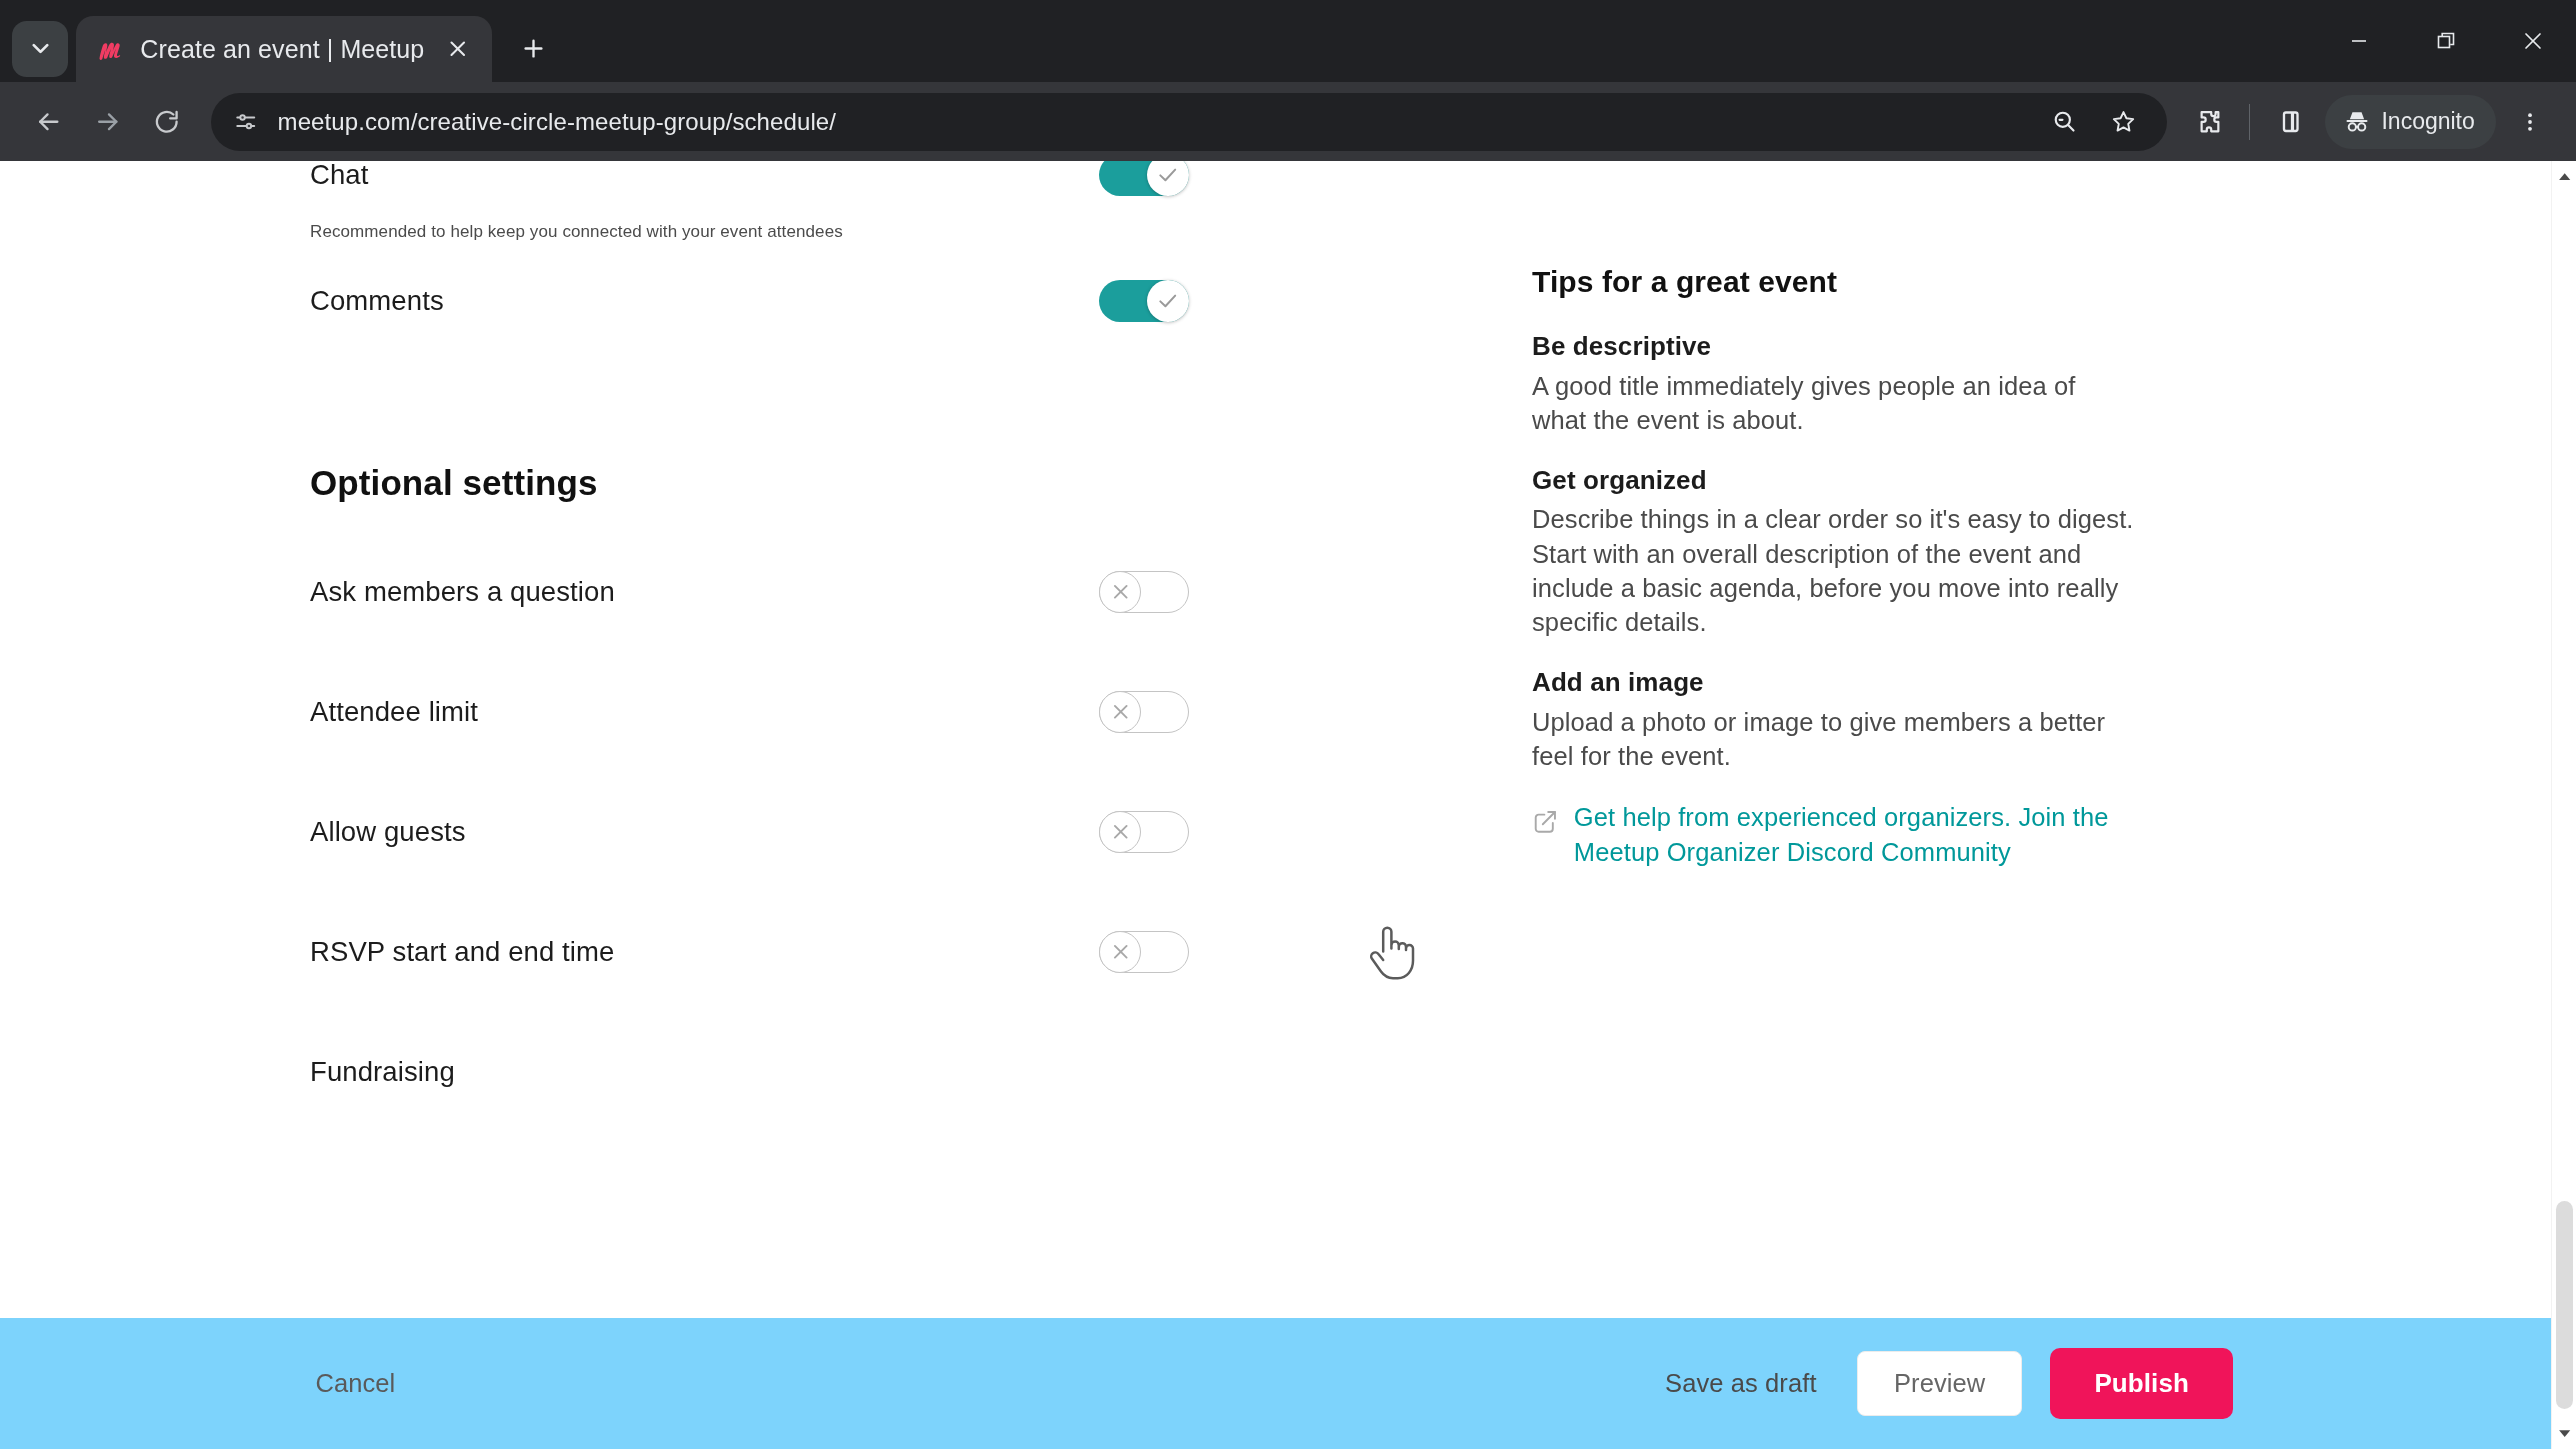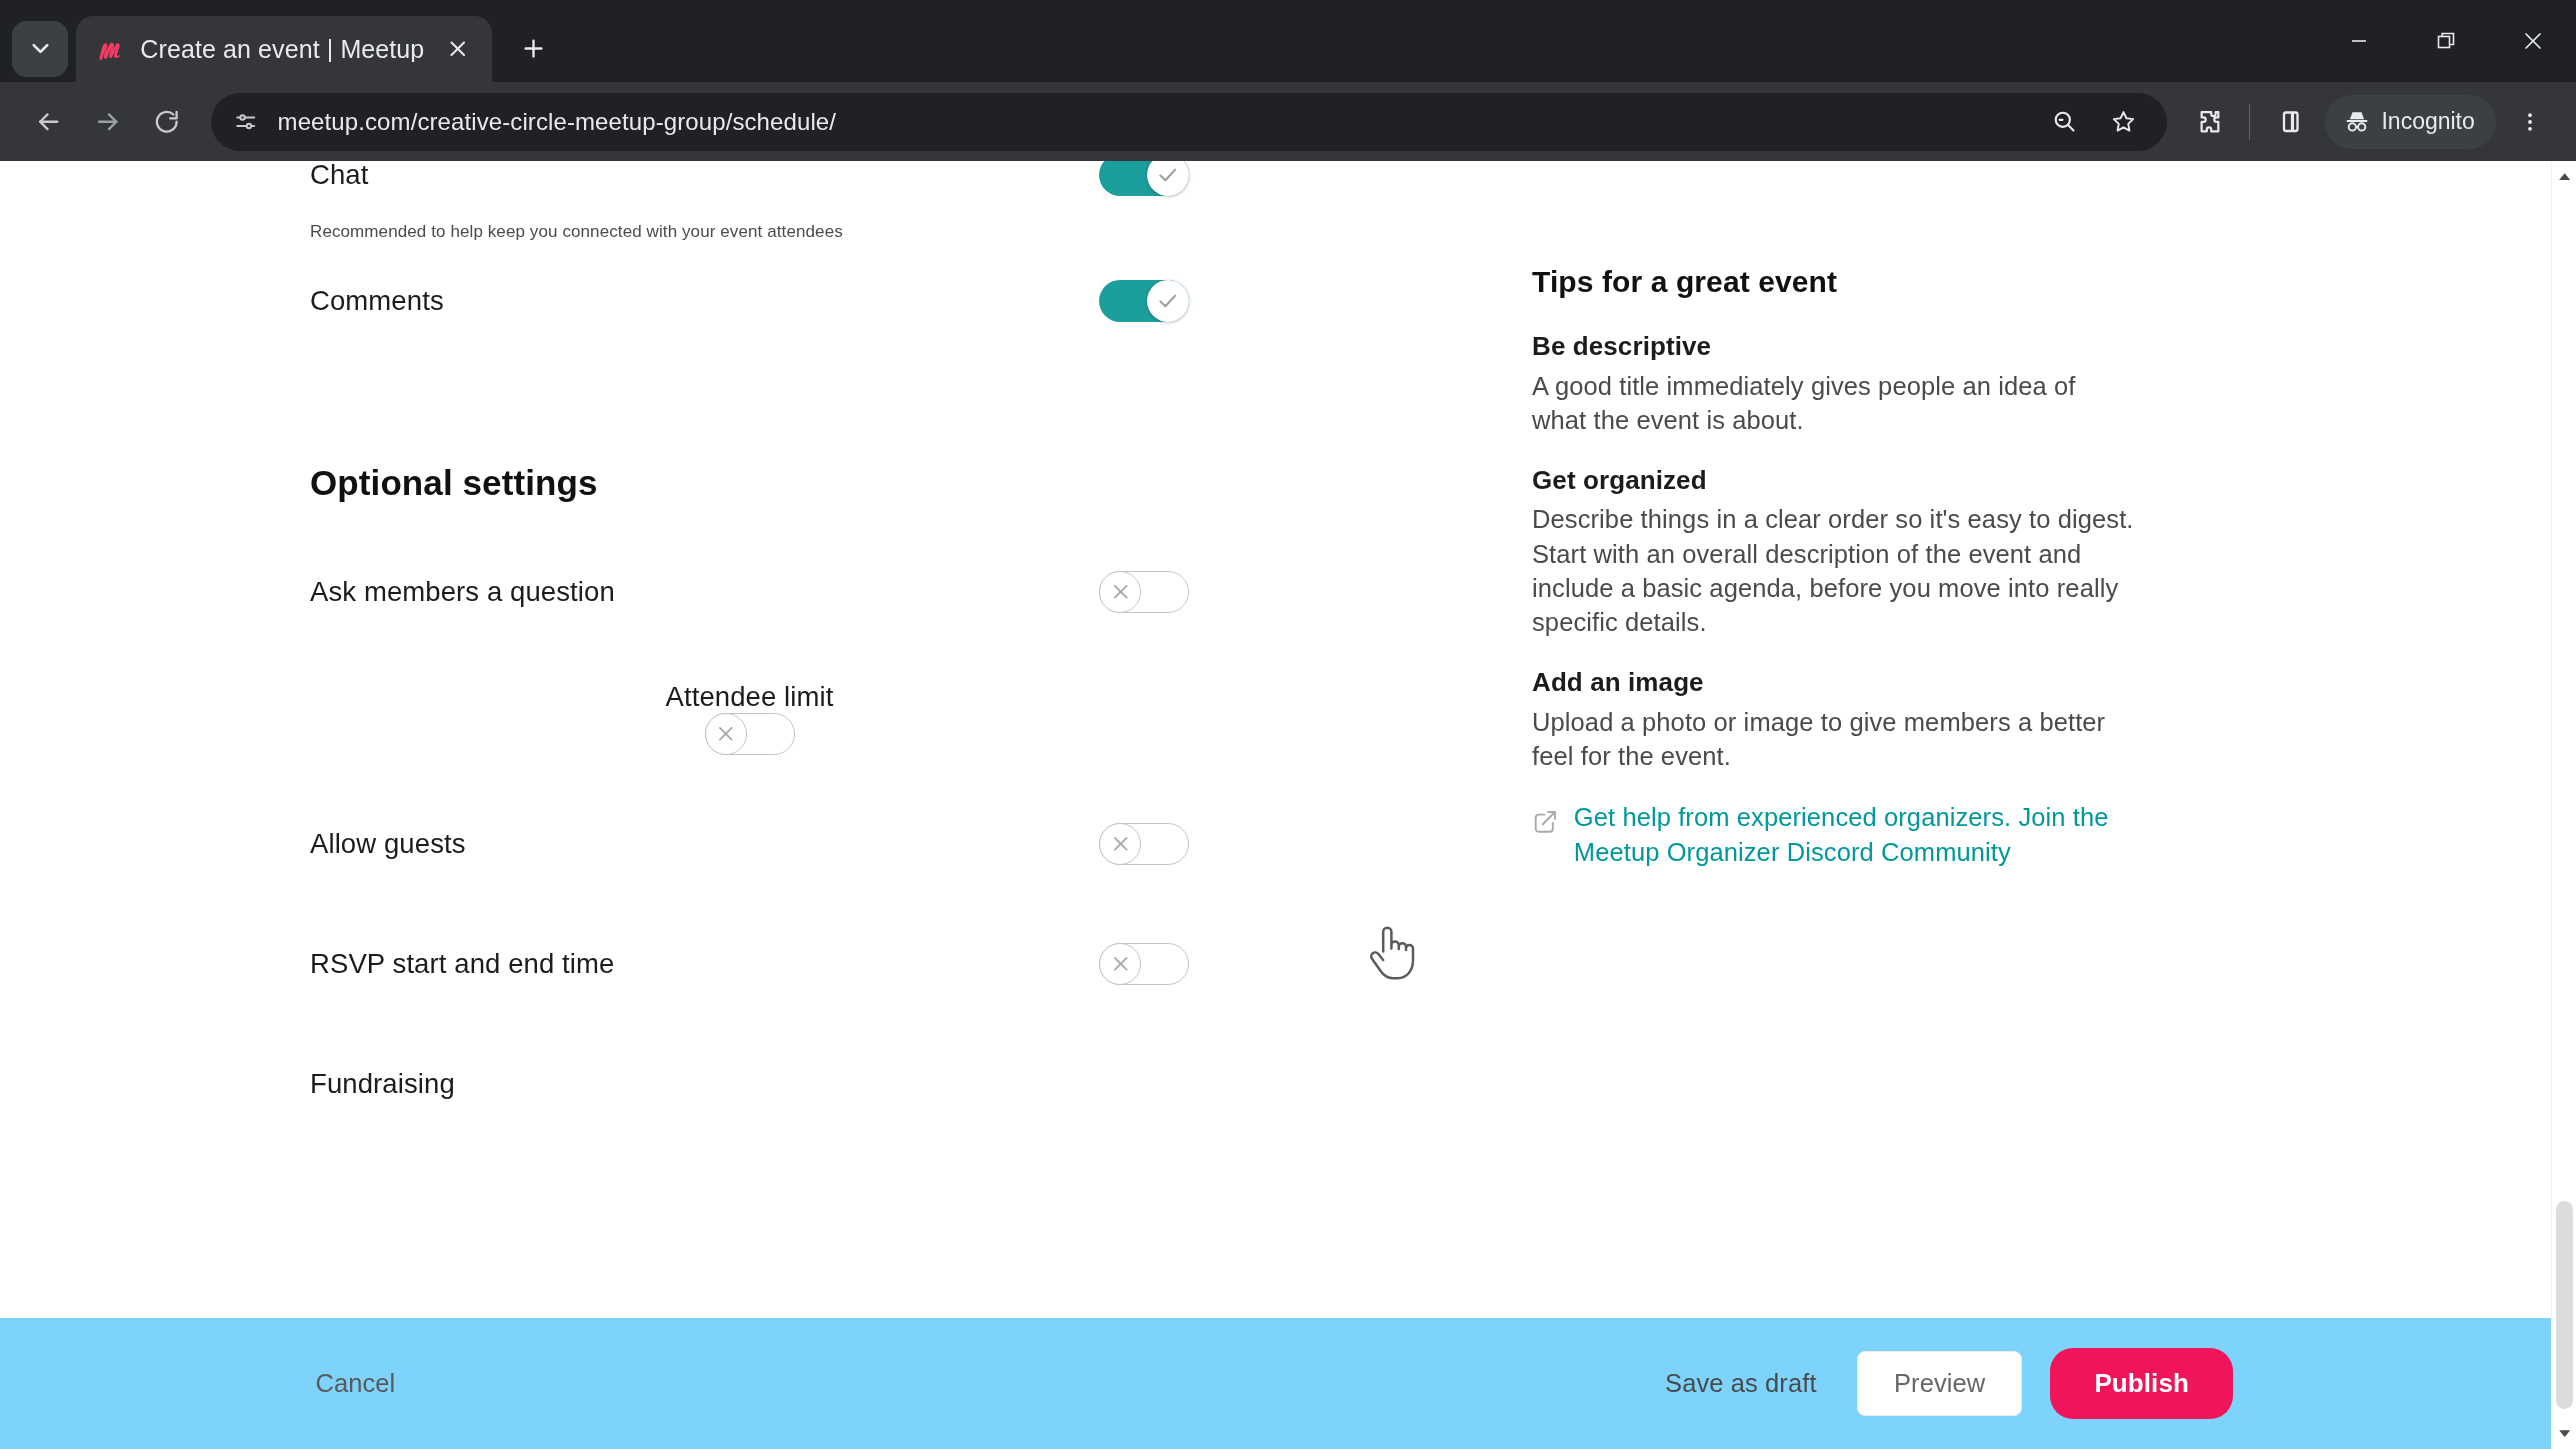--- a/index.html
+++ b/index.html
@@ -382,21 +382,21 @@
     padding: 17.4px 36px;
     margin-left: 17.4px;
     letter-spacing: 0.1px;
   }
   .btn-publish {
     font-size: 26px;
     font-weight: bold;
     color: #ffffff;
     background: #f0145a;
     border: none;
-    border-radius: 23px;
+    border-radius: 10px;
     cursor: pointer;
     font-family: inherit;
     padding: 20px 44px;
     margin-left: 28px;
     letter-spacing: 0.1px;
   }
 
   
   .scrollbar {
     position: absolute;
@@ -611,21 +611,21 @@
           <span class="toggle off">
             <span class="knob">
               <svg viewBox="0 0 24 24" fill="none" stroke="#a8a8a8" stroke-width="1.8" stroke-linecap="round">
                 <line x1="6.5" y1="6.5" x2="17.5" y2="17.5"></line>
                 <line x1="17.5" y1="6.5" x2="6.5" y2="17.5"></line>
               </svg>
             </span>
           </span>
         </div>
 
-        <div class="setting-row" style="margin-top:58px;flex-direction:column;">
+        <div class="setting-row" style="margin-top:58px;">
           <span class="setting-label">Attendee limit</span>
           <span class="toggle off">
             <span class="knob">
               <svg viewBox="0 0 24 24" fill="none" stroke="#a8a8a8" stroke-width="1.8" stroke-linecap="round">
                 <line x1="6.5" y1="6.5" x2="17.5" y2="17.5"></line>
                 <line x1="17.5" y1="6.5" x2="6.5" y2="17.5"></line>
               </svg>
             </span>
           </span>
         </div>

